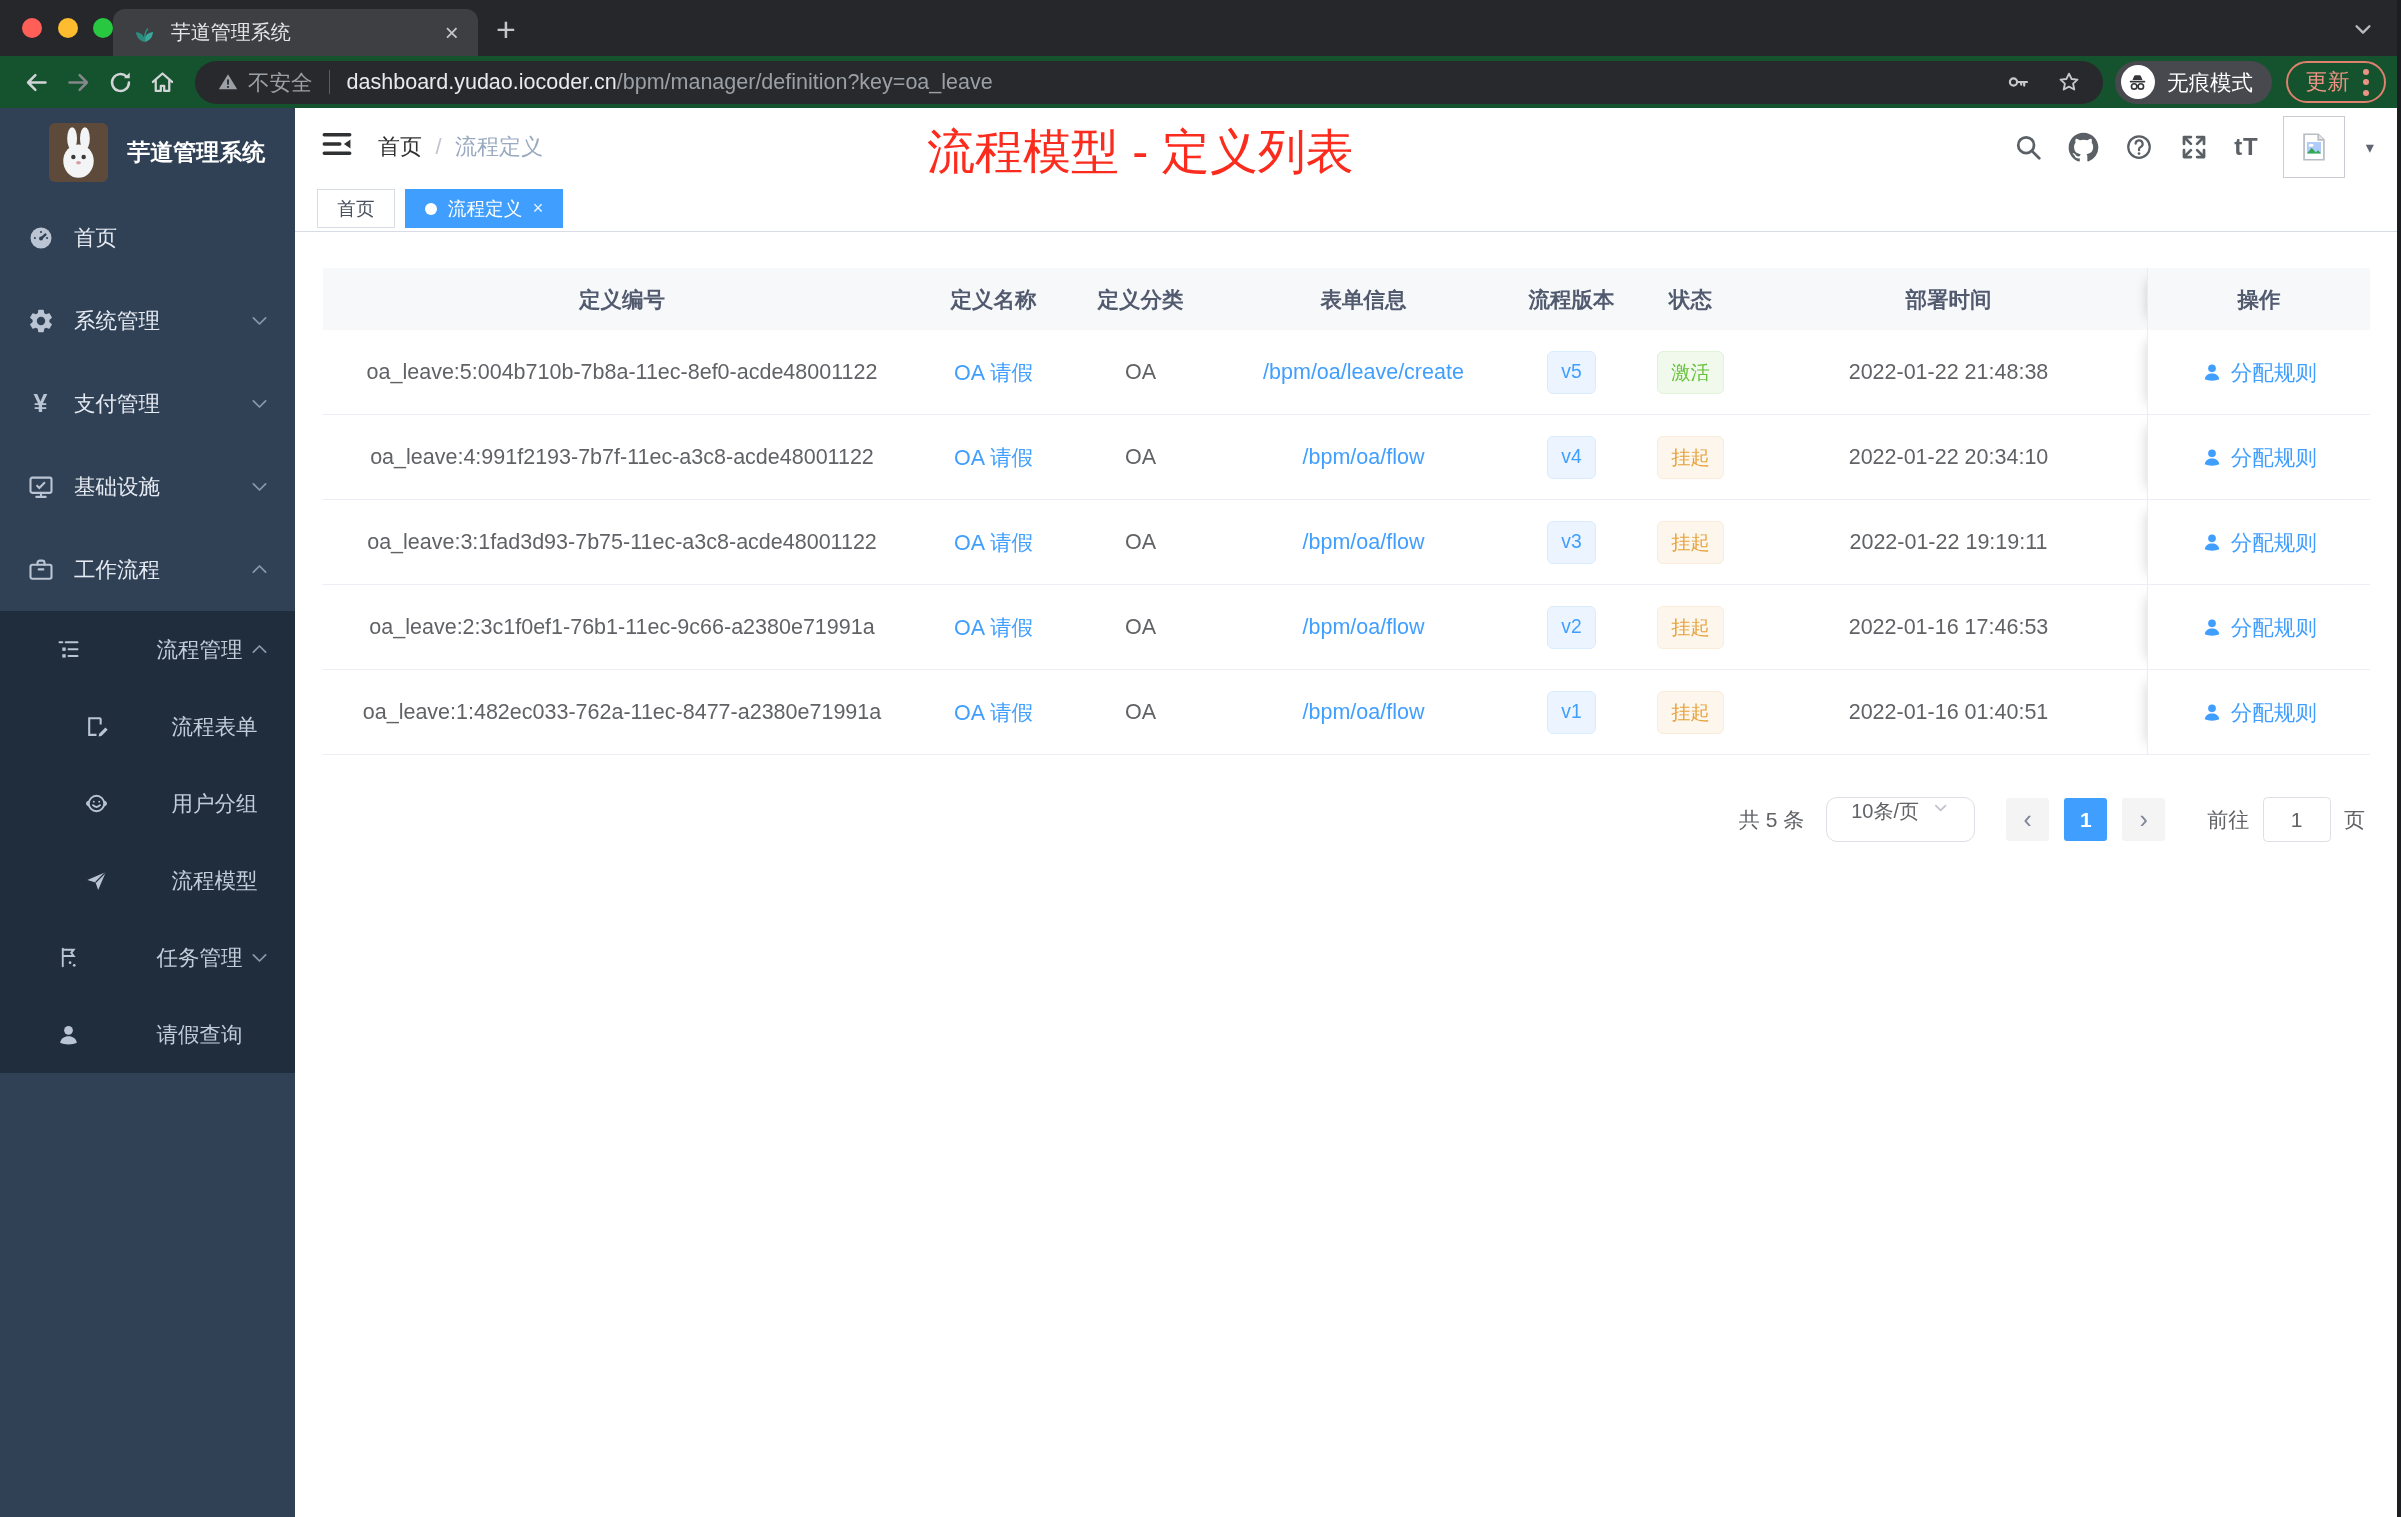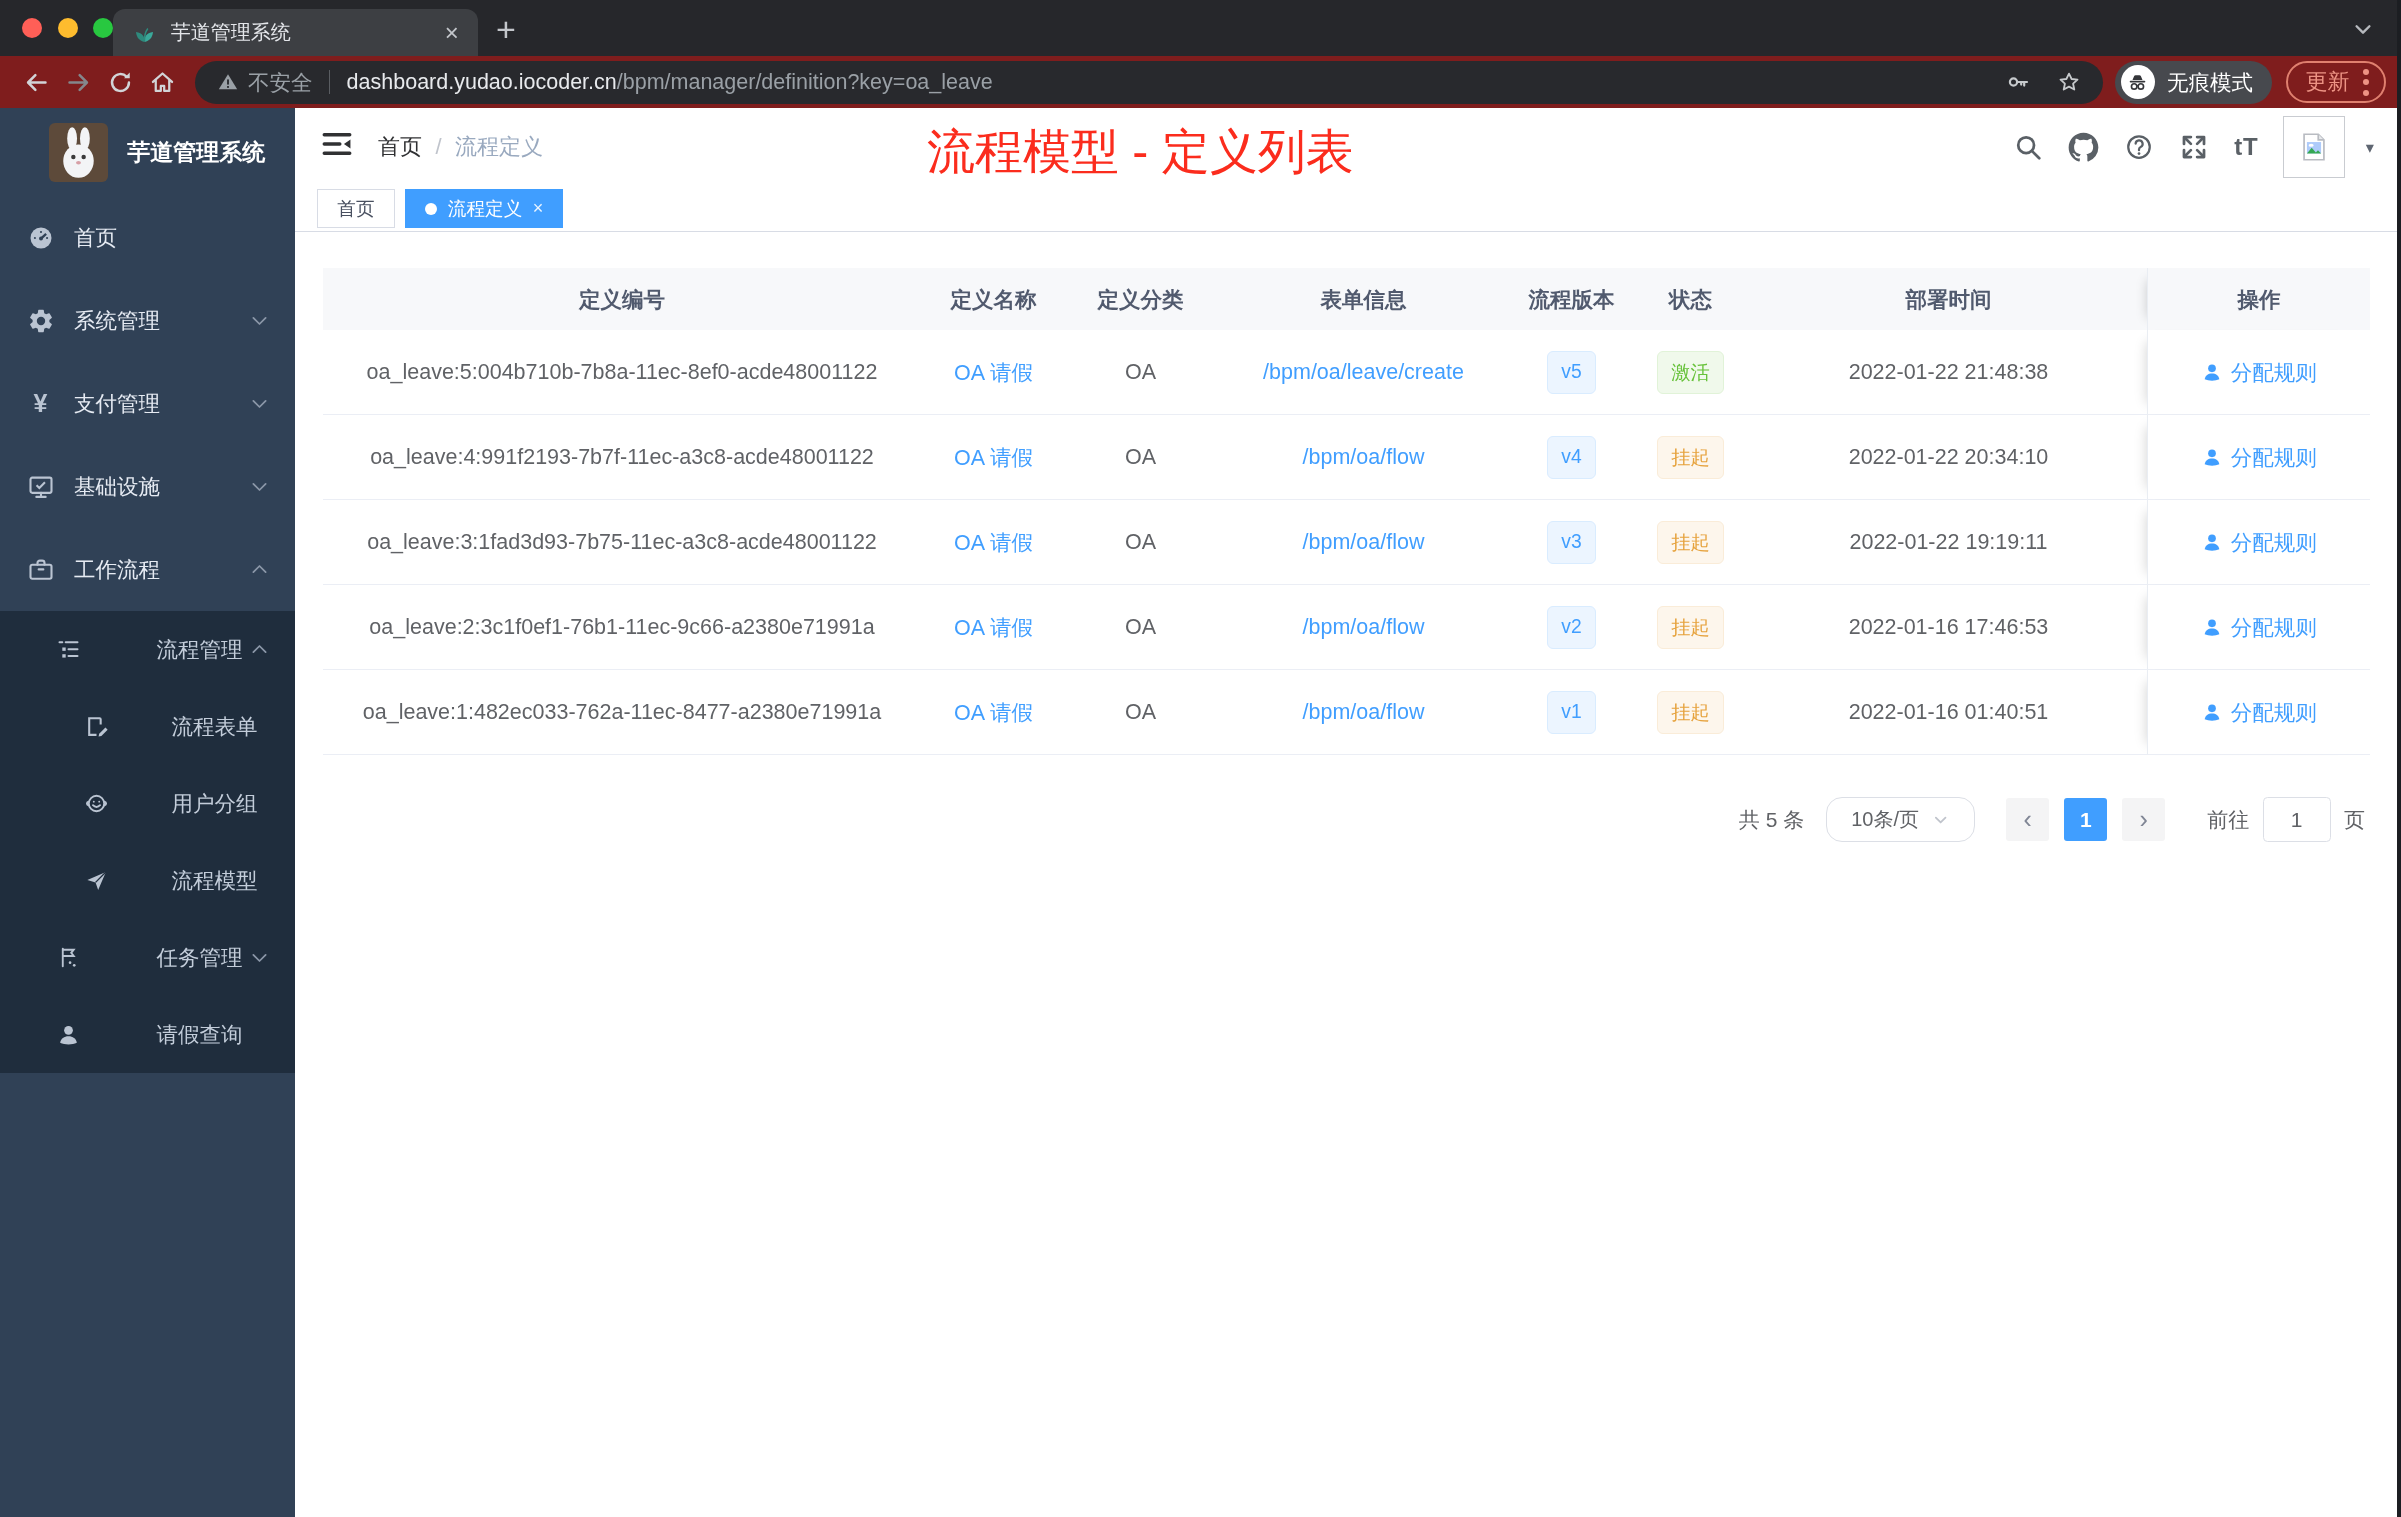--- a/index.html
+++ b/index.html
@@ -12,21 +12,21 @@
   .tabstrip { position:absolute; left:0; top:0; width:2401px; height:56px; background:#26272b; }
   .traffic { position:absolute; top:18px; display:flex; gap:15.6px; left:22px; }
   .traffic span { width:20px; height:20px; border-radius:50%; display:block; }
   .tab { position:absolute; left:113px; top:9px; width:365px; height:47px; background:#3d3f43; border-radius:12px 12px 0 0; display:flex; align-items:center; padding:0 19.3px; }
   .tab-favicon { width:25px; height:25px; flex:0 0 auto; }
   .tab-title { flex:1; margin-left:13.4px; color:#e4e6ea; font-size:20px; white-space:nowrap; overflow:hidden; }
   .tab-close { color:#c3c6cb; font-size:24px; line-height:1; }
   .newtab { position:absolute; left:496px; top:10.4px; color:#c3c6cb; font-size:34px; font-weight:300; }
   .tabsearch { position:absolute; right:27px; top:18px; color:#b6b9be; }
 
-  .toolbar { position:absolute; left:0; top:56px; width:2401px; height:52px; background:#7f1d1d; display:flex; align-items:center; padding:0 15px; }
+  .toolbar { position:absolute; left:0; top:56px; width:2401px; height:52px; background:#14532d; display:flex; align-items:center; padding:0 15px; }
   .navbtn { width:42px; height:42px; display:flex; align-items:center; justify-content:center; color:#d2d4d7; flex:0 0 auto; }
   .navbtn.dim { color:#84878c; }
   .urlbar { flex:1; height:43px; background:#28292d; border-radius:21.5px; margin:0 12px; display:flex; align-items:center; padding:0 22px; color:#9aa0a6; font-size:21.5px; white-space:nowrap; }
   .urlbar .sec-label { margin-left:9px; }
   .url-div { width:1.5px; height:24px; background:#5a5d62; margin:0 16.3px; }
   .url-host { color:#e8eaed; }
   .url-path { color:#9aa0a6; }
   .urlbar .spacer { flex:1; }
   .urlbar .pill-ic { margin-left:27px; color:#c7cacd; display:flex; }
   .incog { height:43px; border-radius:21.5px; background:#47494e; display:flex; align-items:center; gap:12px; padding:0 19.3px 0 6px; color:#fff; font-size:21.5px; flex:0 0 auto; white-space:nowrap; }
@@ -82,21 +82,21 @@
   .tr .cell:nth-child(8) { border-left:0.7px solid #e9edf3; box-shadow:-12px 0 12px -12px rgba(0,0,0,.18); }
   .link { color:#409eff; cursor:pointer; }
   .badge { display:inline-flex; align-items:center; justify-content:center; height:43px; padding:0 13.4px; border-radius:6px; font-size:19.3px; }
   .badge.ver { background:#ecf5ff; border:0.7px solid #d9ecff; color:#409eff; }
   .badge.st-active { background:#f0f9eb; border:0.7px solid #e1f3d8; color:#67c23a; }
   .badge.st-suspend { background:#fdf6ec; border:0.7px solid #faecd8; color:#e6a23c; }
   .action { display:flex; align-items:center; gap:7.4px; color:#409eff; cursor:pointer; }
 
   .pagination { margin:42px 37px 0 0; display:flex; justify-content:flex-end; align-items:center; font-size:21px; color:#606266; }
   .pg-total { margin-right:22px; }
-  .pg-select { width:149px; height:45px; border:0.7px solid #dcdfe6; border-radius:16px; display:flex; align-items:center; justify-content:center; gap:12px; color:#606266; font-size:20px; margin-right:31px; cursor:pointer; }
+  .pg-select { width:149px; height:45px; border:0.7px solid #dcdfe6; border-radius:11px; display:flex; justify-content:center; gap:12px; color:#606266; font-size:20px; margin-right:31px; cursor:pointer; }
   .pg-select .sel-caret { color:#c0c4cc; display:flex; }
   .pg-btn { width:43px; height:43px; border-radius:3px; background:#f4f4f5; color:#808695; display:flex; align-items:center; justify-content:center; font-size:25px; cursor:pointer; }
   .pg-page { width:43px; height:43px; border-radius:3px; background:#409eff; color:#fff; display:flex; align-items:center; justify-content:center; font-size:21px; font-weight:bold; margin:0 15px; cursor:pointer; }
   .pg-next { margin-right:42px; }
   .pg-goto-label { margin-right:13.4px; }
   .pg-input { width:68px; height:45px; border:0.7px solid #dcdfe6; border-radius:4.5px; display:flex; align-items:center; justify-content:center; color:#606266; margin-right:13.4px; }
   svg { display:block; }
 </style>
 </head>
 <body>

